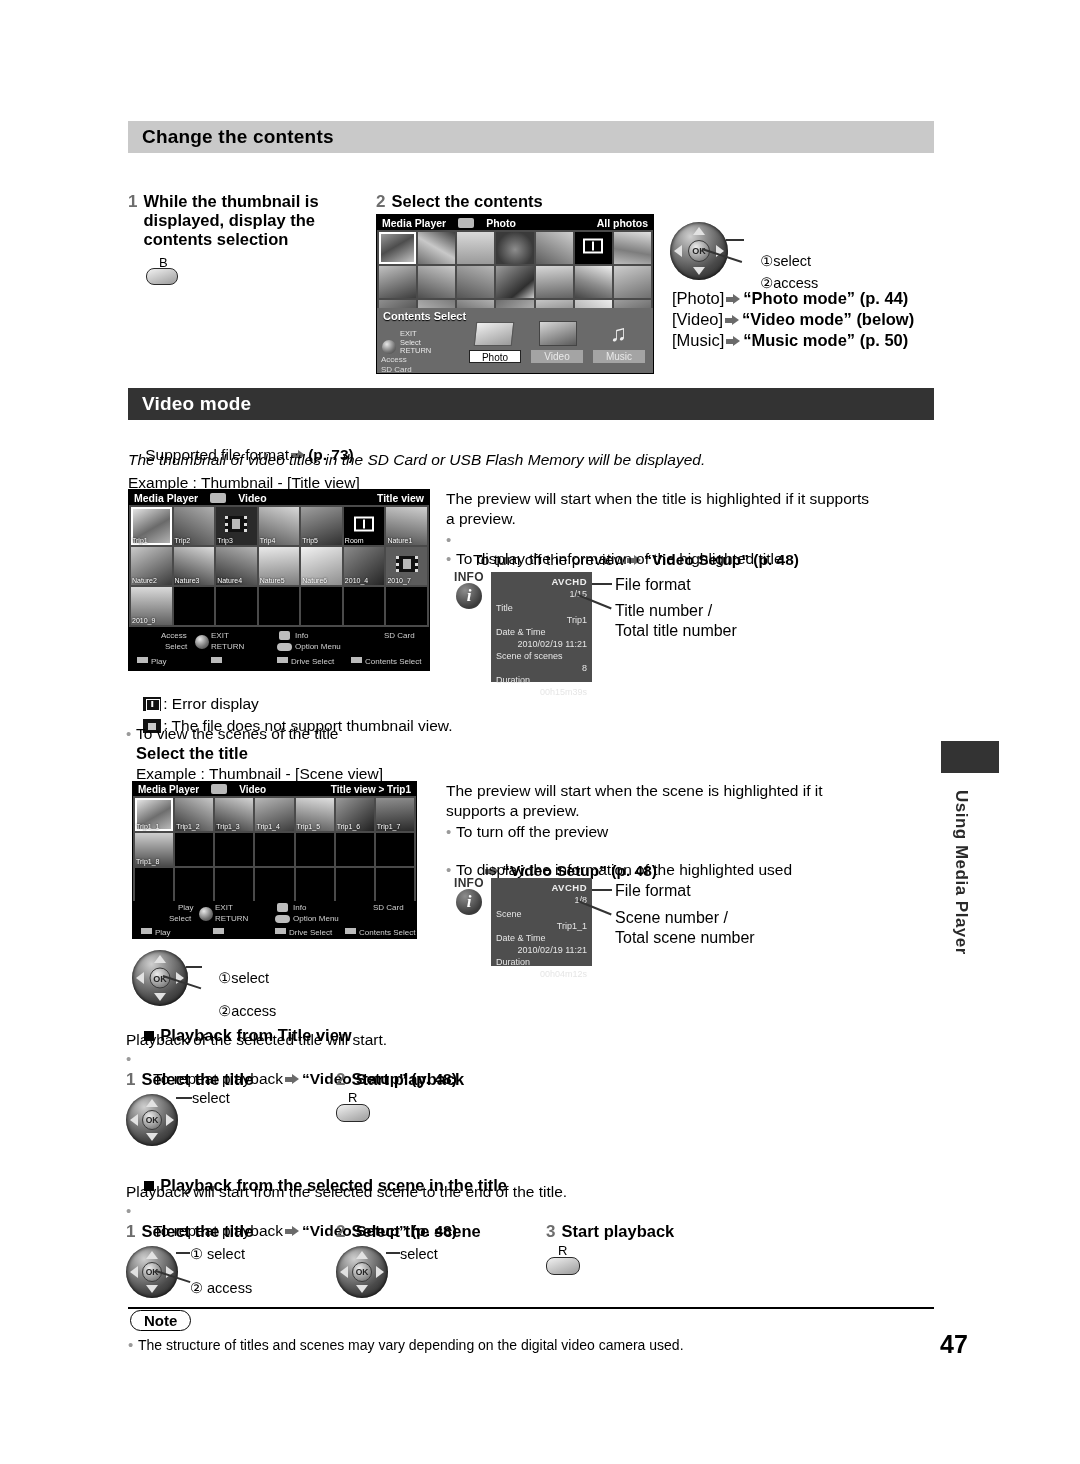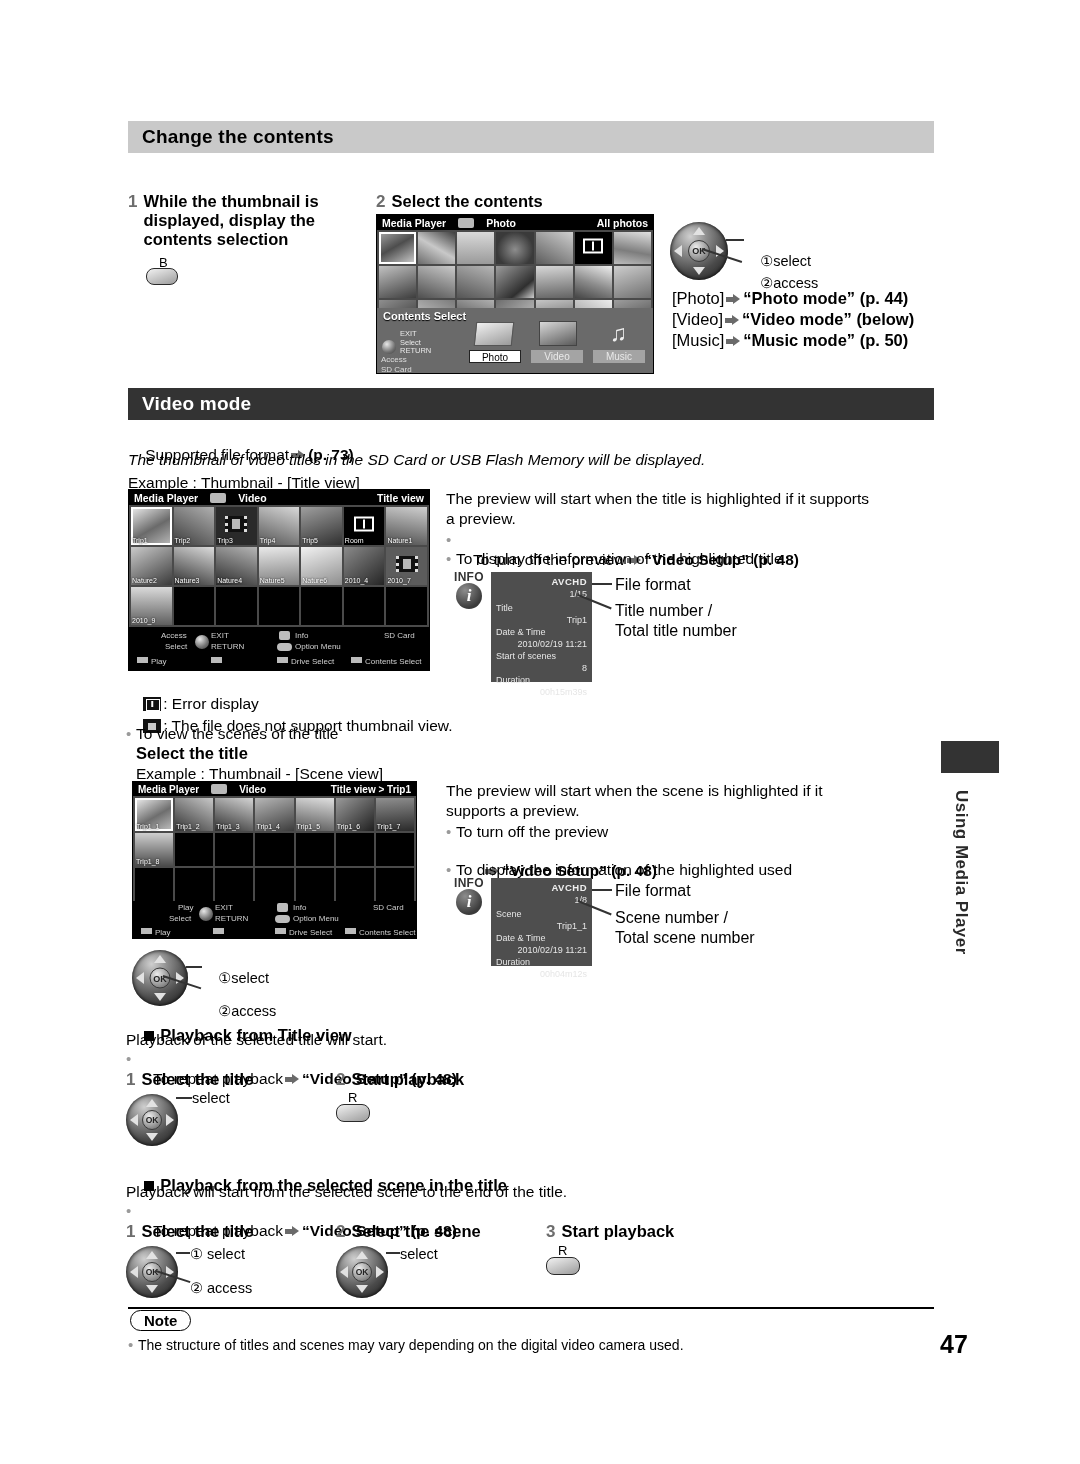--- a/index.html
+++ b/index.html
@@ -478,21 +478,21 @@
   <div class="infolabel" style="left:454px; top:570px;">INFO</div>
   <div class="infoi" style="left:456px; top:583px;">i</div>
 
   <div class="infobox" style="left:491px; top:572px; width:101px; height:110px; padding:4px 5px;">
     <div class="avchd">AVCHD</div>
     <div class="rt">1/15</div>
     <div style="margin-top:2px;">Title</div>
     <div class="rt">Trip1</div>
     <div>Date &amp; Time</div>
     <div class="rt">2010/02/19 11:21</div>
-    <div>Start of scenes</div>
+    <div>Scene of scenes</div>
     <div class="rt">8</div>
     <div>Duration</div>
     <div class="rt">00h15m39s</div>
   </div>
   <div class="lead" style="left:592px; top:583px; width:20px; height:1.5px;"></div>
   <div class="txt" style="left:615px; top:575px; font-size:16px;">File format</div>
   <div class="lead" style="left:578px; top:594px; width:36px; height:1.5px; transform:rotate(22deg); transform-origin:left center;"></div>
   <div class="txt" style="left:615px; top:601px; font-size:16px;">Title number /</div>
   <div class="txt" style="left:615px; top:621px; font-size:16px;">Total title number</div>
 

